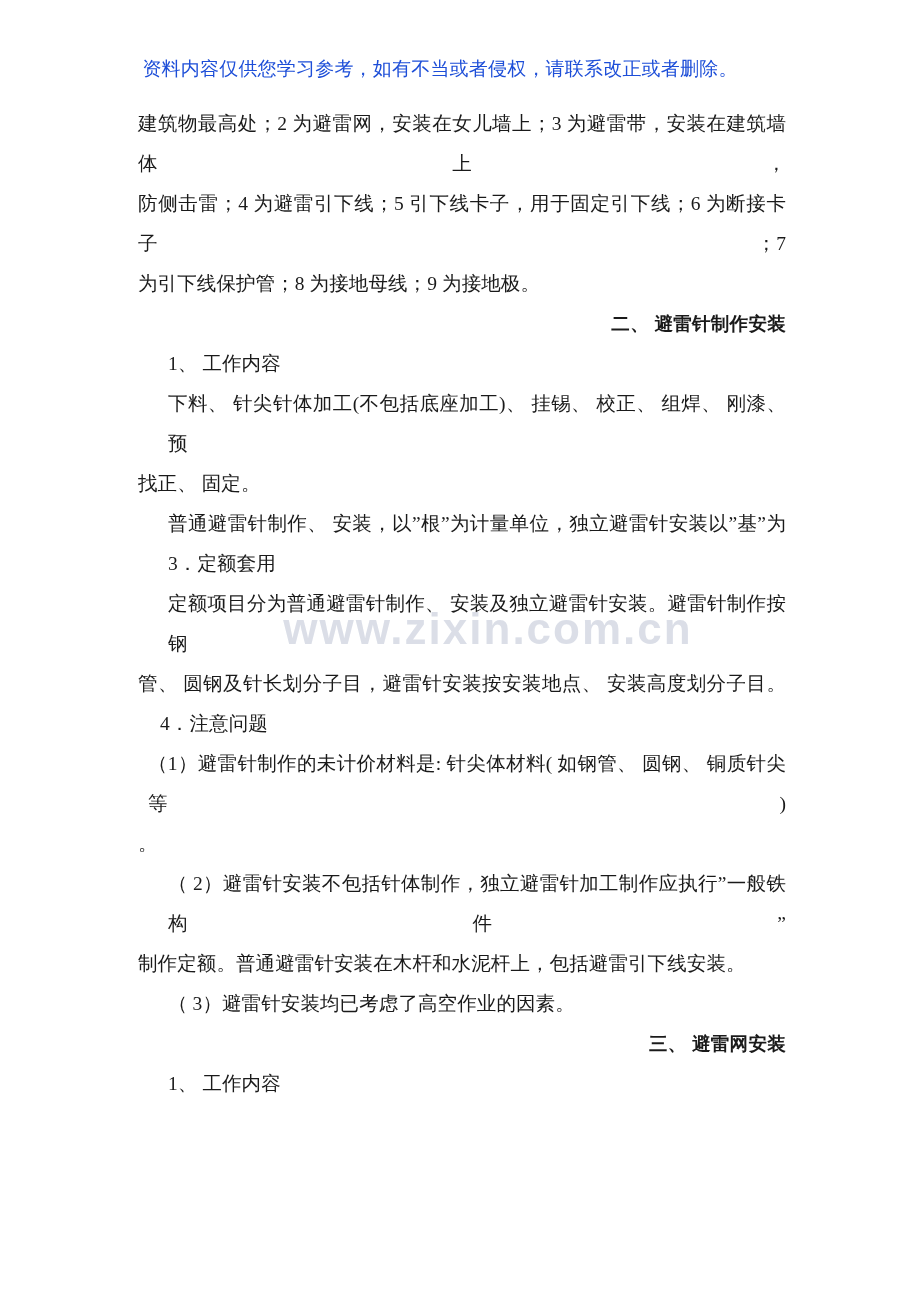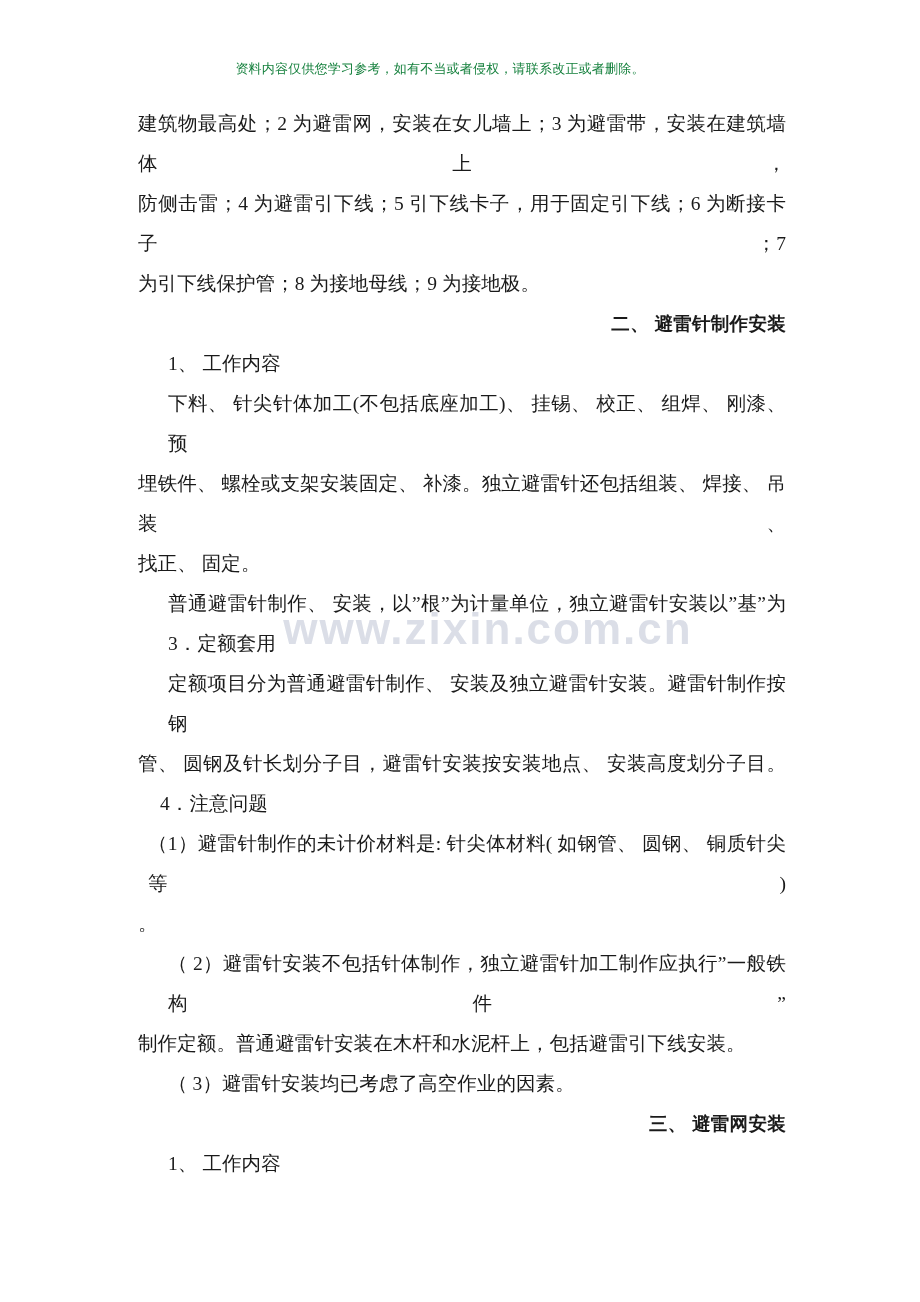--- a/index.html
+++ b/index.html
@@ -37,23 +37,23 @@
     z-index: 0;
   }
 
   
   .doc-header {
     position: absolute;
     left: 0;
     top: 60px;
     width: 880px;
     text-align: center;
-    font-size: 13px;
+    font-size: 19px;
     line-height: 18px;
-    color: #15803d;
+    color: #1d4ed8;
     letter-spacing: 0.2px;
     z-index: 2;
   }
 
   
   .body-area {
     position: absolute;
     left: 138px;
     top: 104px;
     width: 648px;
@@ -102,21 +102,20 @@
 
   <div class="body-area">
 
     <p class="line just">建筑物最高处；2 为避雷网，安装在女儿墙上；3 为避雷带，安装在建筑墙体上，</p>
     <p class="line just">防侧击雷；4 为避雷引下线；5 引下线卡子，用于固定引下线；6 为断接卡子；7</p>
     <p class="line left">为引下线保护管；8 为接地母线；9 为接地极。</p>
 
     <p class="line heading ind1">二、 避雷针制作安装</p>
     <p class="line left ind1">1、 工作内容</p>
     <p class="line just ind1">下料、 针尖针体加工(不包括底座加工)、 挂锡、 校正、 组焊、 刚漆、 预</p>
-    <p class="line just">埋铁件、 螺栓或支架安装固定、 补漆。独立避雷针还包括组装、 焊接、 吊装、</p>
     <p class="line left">找正、 固定。</p>
 
     <p class="line just ind1">普通避雷针制作、 安装，以”根”为计量单位，独立避雷针安装以”基”为</p>
 
     <p class="line left ind1">3．定额套用</p>
     <p class="line just ind1">定额项目分为普通避雷针制作、 安装及独立避雷针安装。避雷针制作按钢</p>
     <p class="line just">管、 圆钢及针长划分子目，避雷针安装按安装地点、 安装高度划分子目。</p>
 
     <p class="line left ind3">4．注意问题</p>
     <p class="line just ind2">（1）避雷针制作的未计价材料是: 针尖体材料( 如钢管、 圆钢、 铜质针尖等)</p>

